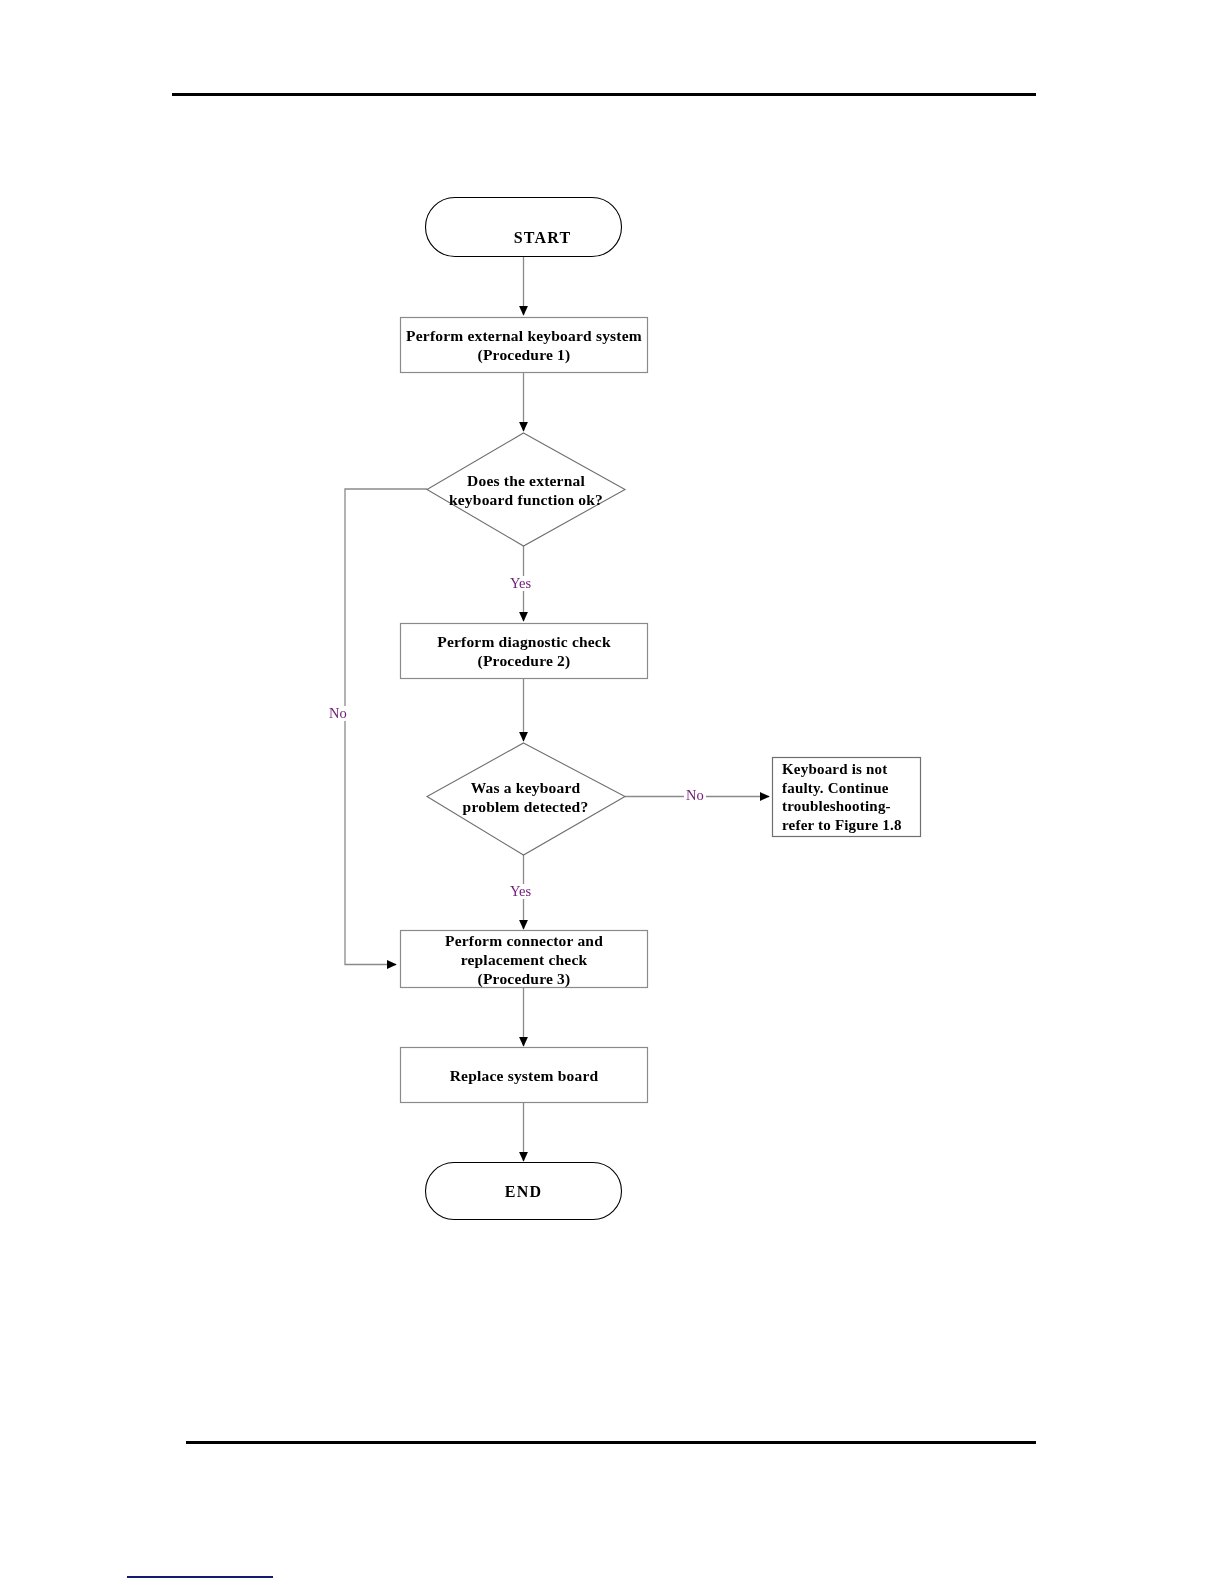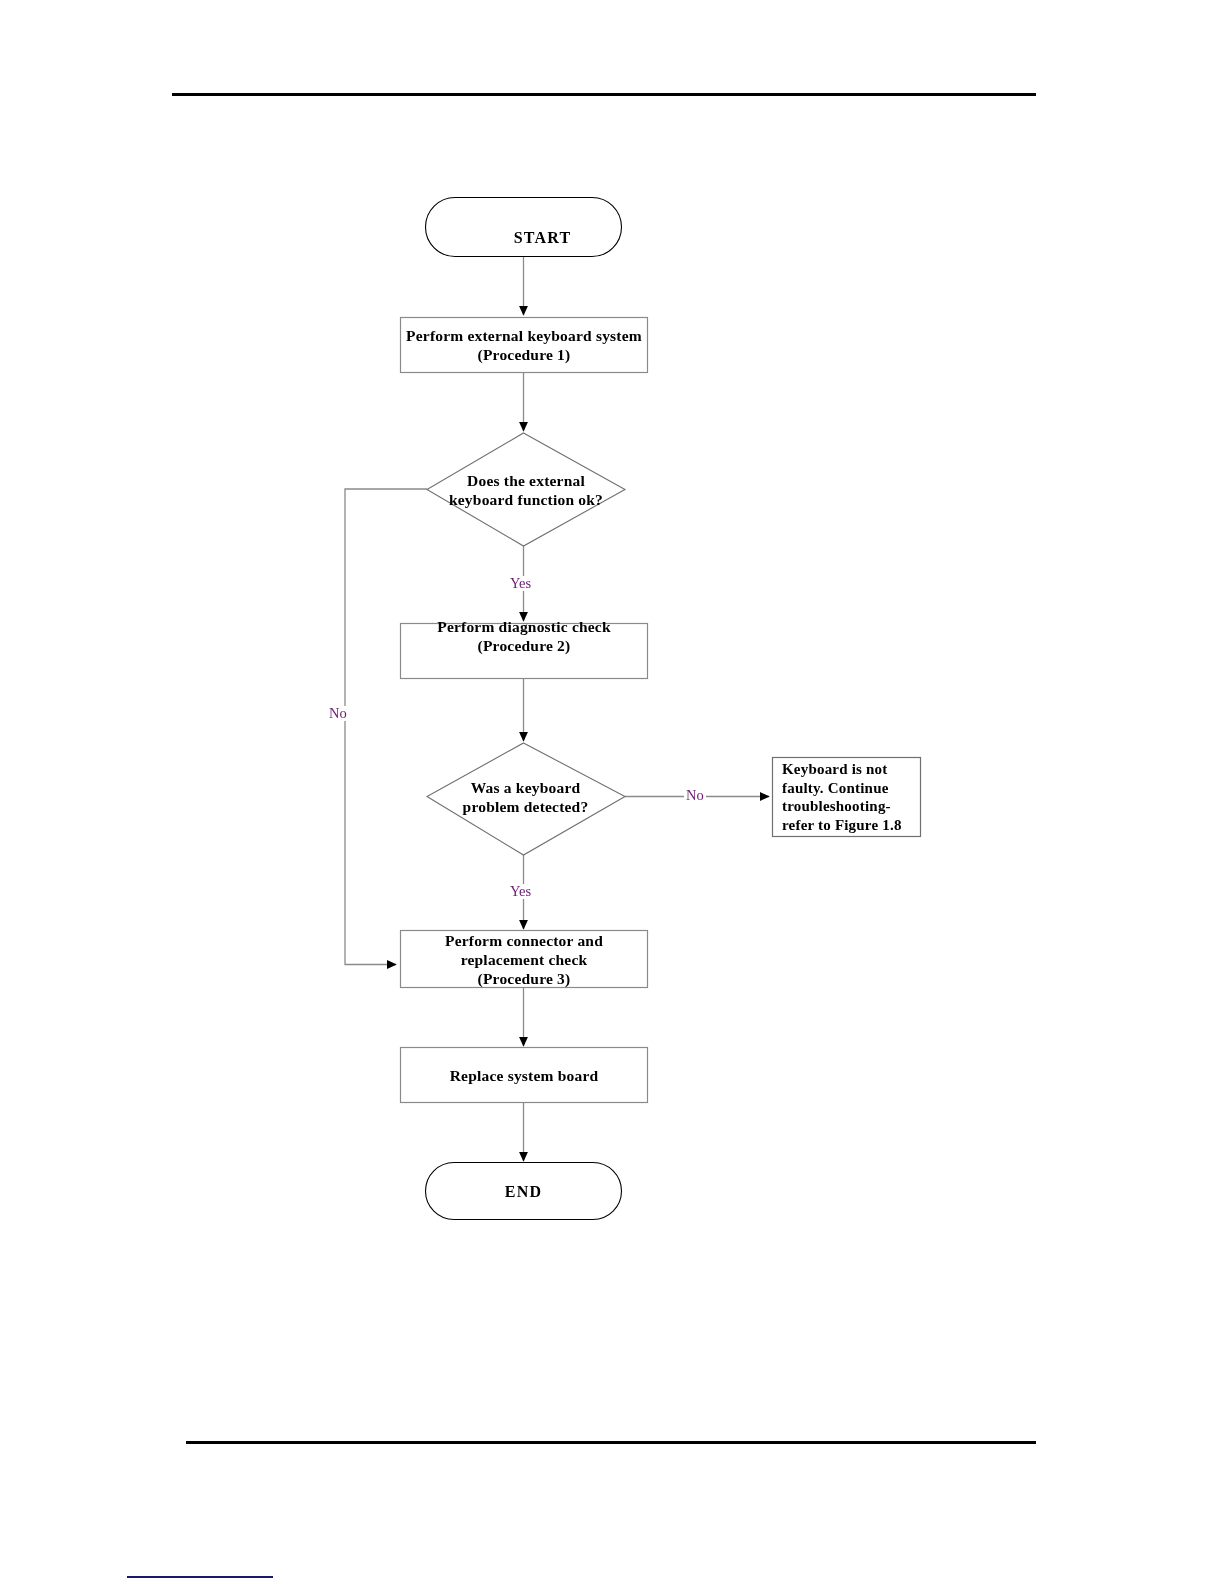--- a/index.html
+++ b/index.html
@@ -170,21 +170,21 @@
     <div class="node-text" style="left:396px; top:318px; width:256px; height:54px;">
       <span class="line">Perform external keyboard system</span>
       <span class="line">(Procedure 1)</span>
     </div>
 
     <div class="node-text" style="left:420px; top:462px; width:212px; height:56px;">
       <span class="line">Does the external</span>
       <span class="line">keyboard function ok?</span>
     </div>
 
-    <div class="node-text" style="left:400px; top:609px; width:248px; height:54px;">
+    <div class="node-text" style="left:400px; top:624px; width:248px; height:54px;">
       <span class="line">Perform diagnostic check</span>
       <span class="line">(Procedure 2)</span>
     </div>
 
     <div class="node-text" style="left:427px; top:770px; width:197px; height:54px;">
       <span class="line">Was a keyboard</span>
       <span class="line">problem detected?</span>
     </div>
 
     <div class="node-text left-align" style="left:782px; top:758px; width:140px; height:78px; line-height:18.5px; font-size:15px;">

